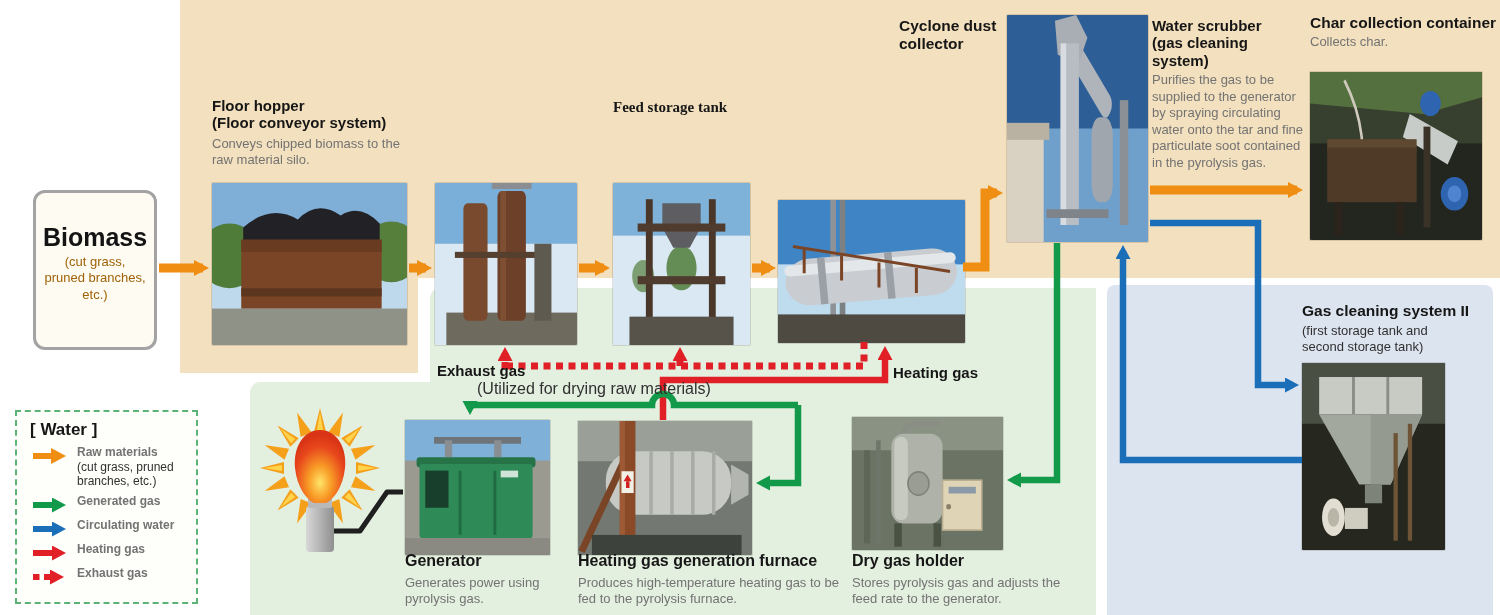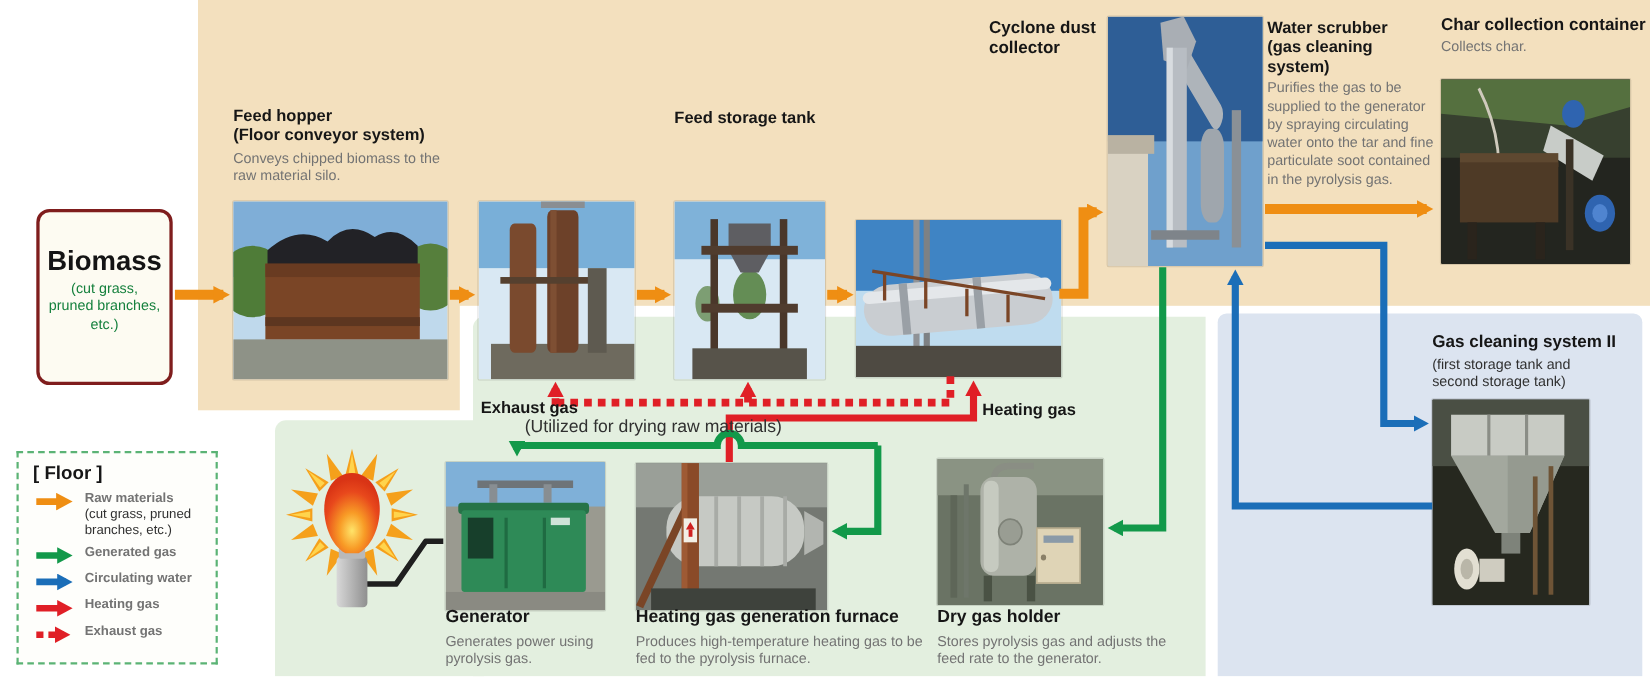--- a/index.html
+++ b/index.html
@@ -13,23 +13,23 @@
   .photo svg{display:block;width:100%;height:100%;}
   .tblock{position:absolute;line-height:1.18;}
   .ttl{font-size:15px;font-weight:bold;color:#161616;line-height:1.16;}
   .desc{font-size:13px;color:#737373;line-height:1.27;margin-top:4px;}
   .sub13{font-size:13px;color:#303030;line-height:1.27;}
   .pre{white-space:pre-line;}
   .overlay{position:absolute;left:0;top:0;z-index:5;}
   .txt{z-index:6;}
   
   #biomass-box{position:absolute;left:33px;top:190px;width:124px;height:160px;background:#FDFBF2;
-      border:3px solid #7f1d1d;border-radius:12px;text-align:center;box-sizing:border-box;z-index:6;}
+      border:3px solid #a3a3a3;border-radius:12px;text-align:center;box-sizing:border-box;z-index:6;}
   #biomass-box .big{font-size:25px;font-weight:bold;margin-top:30px;color:#141414;}
-  #biomass-box .small{font-size:13px;line-height:1.25;margin-top:2px;color:#15803d;}
+  #biomass-box .small{font-size:13px;line-height:1.25;margin-top:2px;color:#a16207;}
   
   #legend{position:absolute;left:15px;top:410px;width:183px;height:194px;background:#FEFEFB;
       border:2px dashed #5BB375;box-sizing:border-box;padding:8px 0 0 13px;z-index:6;}
   .legend-title{font-size:17px;font-weight:bold;color:#161616;}
   .lg-row{display:flex;align-items:flex-start;margin-top:6px;}
   .lg-row svg{flex:0 0 auto;margin-top:2px;}
   .lg-text{margin-left:5px;}
   .lg-label{font-size:12px;font-weight:bold;color:#737373;line-height:1.1;}
   .lg-note{font-size:12px;color:#303030;line-height:1.18;margin-top:1px;}
 </style>
@@ -353,27 +353,27 @@
   </svg>
 
   <div id="biomass-box">
     <div class="big">Biomass</div>
     <div class="small pre">(cut grass,
 pruned branches,
 etc.)</div>
   </div>
 
   <div class="tblock txt" style="left:212px;top:97px;width:206px;">
-    <div class="ttl">Feed hopper</div>
+    <div class="ttl">Floor hopper</div>
     <div class="ttl">(Floor conveyor system)</div>
     <div class="desc" style="width:200px;">Conveys chipped biomass to the raw material silo.</div>
   </div>
 
 
-  <div class="tblock txt" style="left:613px;top:99px;width:160px;">
+  <div class="tblock txt" style="left:613px;top:99px;width:160px;font-family:Liberation Serif, serif;">
     <div class="ttl">Feed storage tank</div>
   </div>
 
 
   <div class="tblock txt" style="left:1152px;top:17px;width:156px;">
     <div class="ttl">Water scrubber</div>
     <div class="ttl">(gas cleaning system)</div>
     <div class="desc" style="width:152px;margin-top:3px;">Purifies the gas to be supplied to the generator by spraying circulating water onto the tar and fine particulate soot contained in the pyrolysis gas.</div>
   </div>
 
@@ -407,21 +407,21 @@
     <div class="desc" style="width:160px;">Generates power using pyrolysis gas.</div>
   </div>
 
   <div class="tblock txt" style="left:437px;top:362px;">
     <div class="ttl">Exhaust gas</div>
     <div class="sub13" style="font-size:16px;margin-left:40px;">(Utilized for drying raw materials)</div>
   </div>
   <div class="tblock txt ttl" style="left:893px;top:364px;">Heating gas</div>
 
   <div id="legend">
-    <div class="legend-title">[ Floor ]</div>
+    <div class="legend-title">[ Water ]</div>
 
     <div class="lg-row">
       <svg width="42" height="16">
         <path d="M3 8 H30" stroke="#EF8E13" stroke-width="6" fill="none" marker-end="url(#mkO)"></path>
       </svg>
       <div class="lg-text">
         <div class="lg-label">Raw materials</div>
         <div class="lg-note pre">(cut grass, pruned
 branches, etc.)</div>
       </div>

